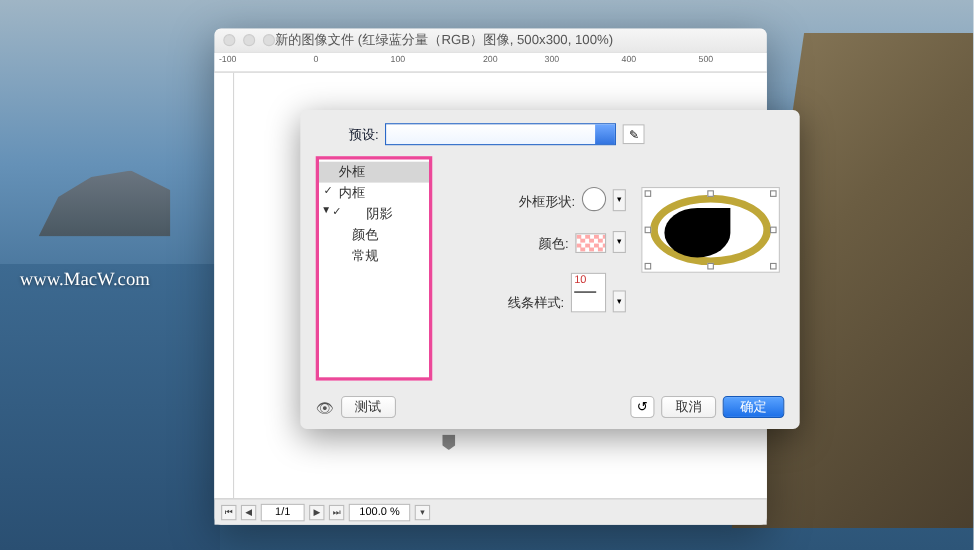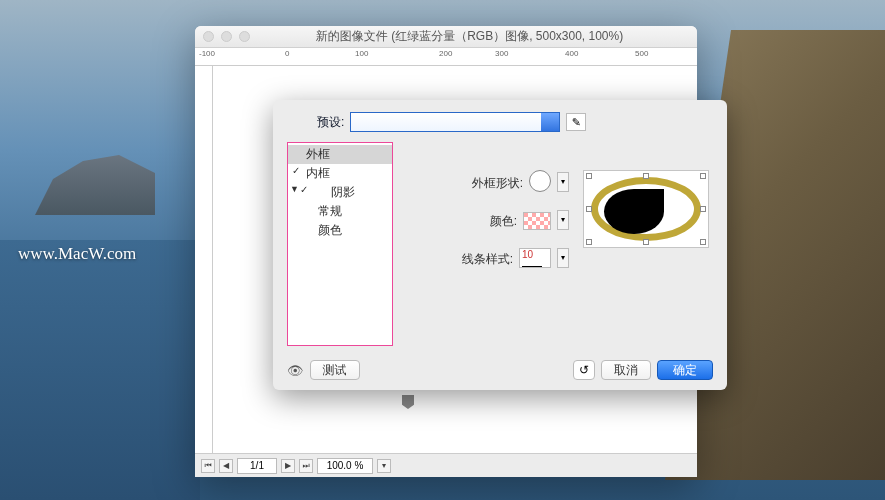--- a/index.html
+++ b/index.html
@@ -7,21 +7,21 @@
 .desktop-bg { position: absolute; inset: 0; }
 .mountain-r { position: absolute; right: 0; top: 30px; width: 220px; height: 450px; background: linear-gradient(135deg, #8a7a5a, #6b5d42 40%, #4a3f2e); clip-path: polygon(30% 0%, 100% 0%, 100% 100%, 0% 100%, 15% 50%); }
 .mountain-l { position: absolute; left: 35px; top: 155px; width: 120px; height: 60px; background: linear-gradient(to bottom, #6a7580, #4a5862); clip-path: polygon(0% 100%, 15% 40%, 40% 10%, 70% 0%, 100% 30%, 100% 100%); }
 .ocean { position: absolute; left: 0; bottom: 0; width: 200px; height: 260px; background: linear-gradient(to bottom, #3d6a91, #2a4f72); }
 .watermark { position: absolute; left: 18px; top: 244px; color: #fff; font-size: 17px; font-family: "Times New Roman", serif; text-shadow: 0 1px 3px rgba(0,0,0,0.5); }
 
 .app-window { position: absolute; left: 195px; top: 26px; width: 502px; height: 451px; background: #ececec; border-radius: 6px; box-shadow: 0 10px 40px rgba(0,0,0,0.35); display: flex; flex-direction: column; }
 .titlebar { height: 22px; background: linear-gradient(to bottom, #f6f6f6, #e8e8e8); border-bottom: 1px solid #d0d0d0; border-radius: 6px 6px 0 0; display: flex; align-items: center; padding: 0 8px; }
 .traffic-lights { display: flex; gap: 7px; }
 .tl { width: 11px; height: 11px; border-radius: 50%; background: #ddd; border: 0.5px solid #ccc; }
-.titlebar-title { flex: 1; text-align: center; font-size: 12px; color: #555; }
+.titlebar-title { flex: 1; text-align: left; font-size: 12px; color: #555; }
 
 .ruler-h { height: 18px; background: #fff; border-bottom: 1px solid #ccc; display: flex; font-size: 8px; color: #666; position: relative; padding-left: 18px; }
 .ruler-h span { position: absolute; top: 1px; }
 .ruler-v { width: 18px; background: #fff; border-right: 1px solid #ccc; }
 .canvas-area { flex: 1; display: flex; background: #fff; }
 .canvas-white { flex: 1; background: #fff; }
 
 .statusbar { height: 24px; background: #ececec; border-top: 1px solid #ccc; display: flex; align-items: center; gap: 4px; padding: 0 6px; font-size: 11px; color: #444; }
 .sb-input { width: 40px; height: 16px; border: 1px solid #bbb; font-size: 10px; text-align: center; background: #fff; }
 .sb-input.wide { width: 56px; }
@@ -30,34 +30,34 @@
 .dialog { position: absolute; left: 273px; top: 100px; width: 454px; height: 290px; background: #ececec; border-radius: 6px; box-shadow: 0 8px 30px rgba(0,0,0,0.4); display: flex; flex-direction: column; }
 .dialog-titlebar { height: 20px; background: linear-gradient(to bottom, #f6f6f6, #e8e8e8); border-bottom: 1px solid #d0d0d0; border-radius: 6px 6px 0 0; text-align: center; font-size: 12px; color: #444; line-height: 20px; }
 .dialog-body { flex: 1; padding: 12px 14px 8px; display: flex; flex-direction: column; gap: 10px; }
 .preset-row { display: flex; align-items: center; gap: 6px; padding-left: 30px; }
 .preset-row label { font-size: 12px; color: #0f172a; }
 .preset-select { width: 210px; height: 20px; border: 1px solid #2968c8; background: linear-gradient(to bottom, #fff, #eef5ff); font-size: 11px; position: relative; }
 .preset-select::after { content: ''; position: absolute; right: 0; top: 0; width: 18px; height: 100%; background: linear-gradient(to bottom, #6fa8ff, #3274e0); }
 .edit-icon { width: 20px; height: 18px; border: 1px solid #bbb; background: #fff; display: flex; align-items: center; justify-content: center; font-size: 11px; cursor: pointer; }
 
 .main-row { display: flex; gap: 10px; flex: 1; }
-.list-panel { width: 106px; background: #fff; border: 1px solid #ec4899; font-size: 12px; padding: 2px 0; }
+.list-panel { width: 106px; background: #fff; border: 3px solid #ec4899; font-size: 12px; padding: 2px 0; }
 .list-item { padding: 1px 6px 1px 18px; position: relative; color: #333; cursor: pointer; }
 .list-item.selected { background: #d6d6d6; }
 .list-item .check { position: absolute; left: 4px; font-size: 10px; }
 .list-item .tri { position: absolute; left: 2px; font-size: 9px; }
 .list-item.indent { padding-left: 30px; }
 
 .form-panel { flex: 1; display: flex; flex-direction: column; gap: 18px; padding-top: 28px; }
 .form-row { display: flex; align-items: flex-end; gap: 6px; justify-content: flex-end; padding-right: 4px; }
 .form-row label { font-size: 12px; color: #333; }
 .shape-circle { width: 22px; height: 22px; border: 1px solid #888; border-radius: 50%; background: #fff; }
 .combo-arrow { width: 12px; height: 20px; border: 1px solid #bbb; background: #f5f5f5; font-size: 8px; text-align: center; line-height: 18px; cursor: pointer; }
 .color-swatch { width: 28px; height: 18px; border: 1px solid #bbb; background: repeating-conic-gradient(#faa 0% 25%, #fff 0% 50%) 0/8px 8px; }
-.stroke-input { width: 32px; height: 20px; border: 1px solid #bbb; background: #fff; font-size: 10px; color: #c33; padding-left: 2px; }
+.stroke-input { width: 32px; height: 36px; border: 1px solid #bbb; background: #fff; font-size: 10px; color: #c33; padding-left: 2px; }
 .stroke-line { display: inline-block; width: 20px; border-top: 1px solid #000; vertical-align: middle; }
 
 .preview-panel { width: 130px; display: flex; align-items: flex-start; padding-top: 28px; }
 .preview-box { width: 126px; height: 78px; background: #fff; border: 1px solid #c5c5c5; position: relative; display: flex; align-items: center; justify-content: center; }
 .preview-ring { width: 110px; height: 64px; border-radius: 50%; border: 7px solid #bfa738; position: relative; }
 .preview-wedge { position: absolute; left: 6px; top: 5px; width: 60px; height: 45px; background: #000; border-radius: 50% 0 50% 50%; }
 .handle { position: absolute; width: 6px; height: 6px; border: 1px solid #888; background: #fff; }
 .h-tl { top: 2px; left: 2px; } .h-tr { top: 2px; right: 2px; }
 .h-bl { bottom: 2px; left: 2px; } .h-br { bottom: 2px; right: 2px; }
 .h-tm { top: 2px; left: 50%; margin-left: -3px; } .h-bm { bottom: 2px; left: 50%; margin-left: -3px; }
@@ -121,22 +121,22 @@
     <div class="preset-row">
       <label>预设:</label>
       <div class="preset-select"></div>
       <div class="edit-icon">✎</div>
     </div>
     <div class="main-row">
       <div class="list-panel">
         <div class="list-item selected"><span>外框</span></div>
         <div class="list-item"><span class="check">✓</span><span>内框</span></div>
         <div class="list-item"><span class="tri">▼</span><span class="check" style="left:12px">✓</span><span style="margin-left:25px">阴影</span></div>
+        <div class="list-item indent"><span>颜色</span></div>
         <div class="list-item indent"><span>常规</span></div>
-        <div class="list-item indent"><span>颜色</span></div>
       </div>
       <div class="form-panel">
         <div class="form-row">
           <label>外框形状:</label>
           <div class="shape-circle"></div>
           <div class="combo-arrow">▾</div>
         </div>
         <div class="form-row">
           <label>颜色:</label>
           <div class="color-swatch"></div>

